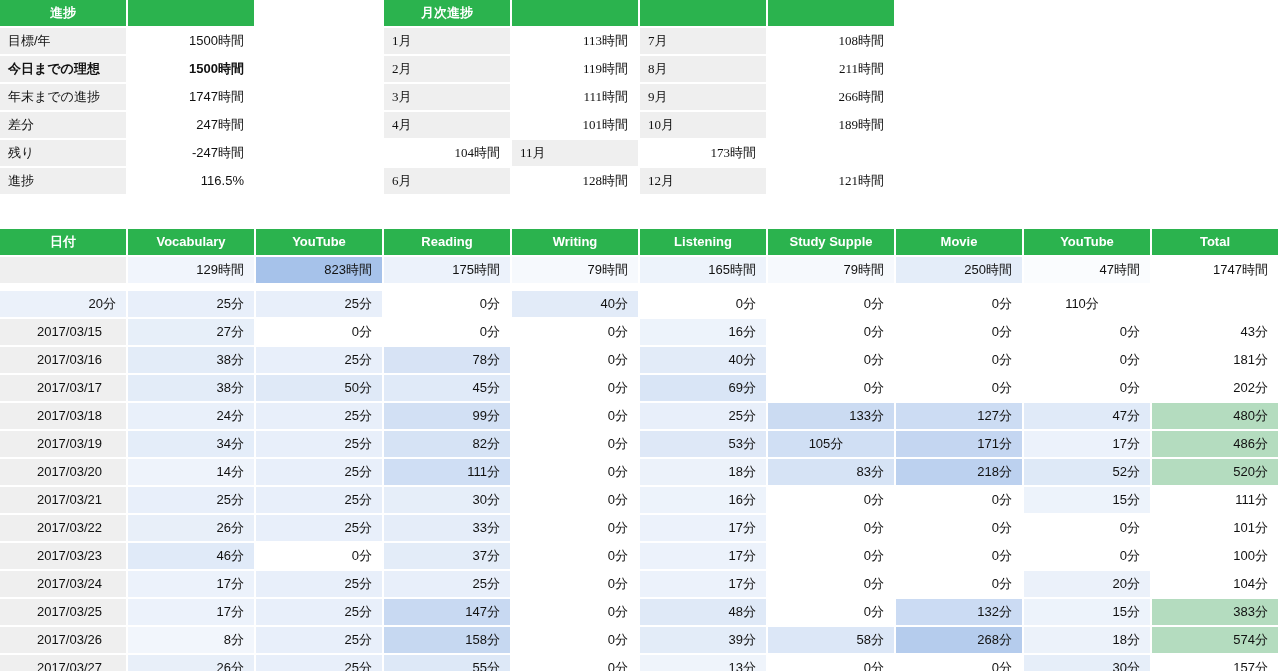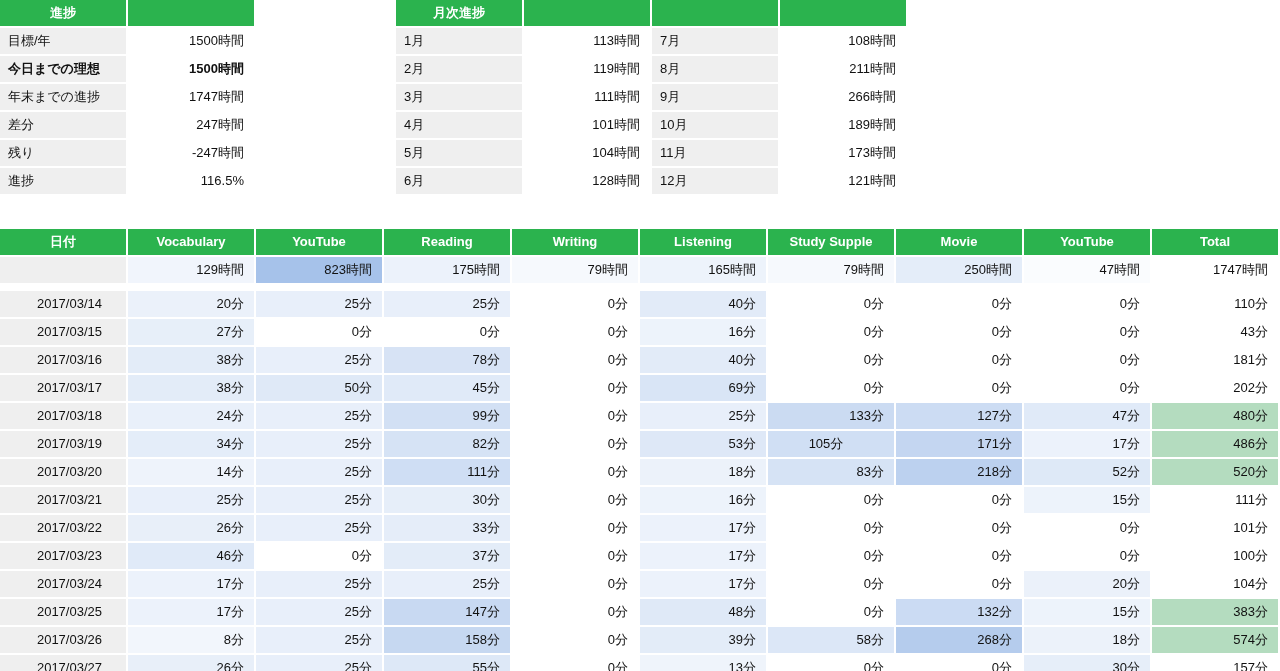--- a/index.html
+++ b/index.html
@@ -16,21 +16,21 @@
   }
   .green{background:#2bb34e;color:#fff;font-weight:bold;text-align:center;}
   .label{background:#efefef;padding-left:8px;}
   .value{background:#fff;text-align:right;padding-right:10px;}
   .date{background:#efefef;text-align:right;padding-right:24px;}
   .num{text-align:right;padding-right:10px;}
   .bold{font-weight:bold;}
   .top-section{position:relative;height:196px;margin-bottom:33px;}
   .mini-table{position:absolute;top:0;}
   #summary-table{left:0;width:256px;}
-  #monthly-table{left:396px;width:512px;}
+  #monthly-table{left:384px;width:512px;font-family:Liberation Serif, serif;}
   .spacer{height:6px;background:#fff;}
 </style>
 </head>
 <body>
 
 <div>
 
   <div class="top-section">
 
     <div class="mini-table" id="summary-table">
@@ -92,21 +92,20 @@
             <div class="cell label">9月</div>
             <div class="cell value">266時間</div>
           </div>
           <div class="row">
             <div class="cell label">4月</div>
             <div class="cell value">101時間</div>
             <div class="cell label">10月</div>
             <div class="cell value">189時間</div>
           </div>
           <div class="row">
-            <div class="cell label">5月</div>
             <div class="cell value">104時間</div>
             <div class="cell label">11月</div>
             <div class="cell value">173時間</div>
           </div>
           <div class="row">
             <div class="cell label">6月</div>
             <div class="cell value">128時間</div>
             <div class="cell label">12月</div>
             <div class="cell value">121時間</div>
           </div>
@@ -136,30 +135,29 @@
         <div class="cell num" style="background: rgb(246, 249, 253);">79時間</div>
         <div class="cell num" style="background: rgb(237, 243, 251);">165時間</div>
         <div class="cell num" style="background: rgb(246, 249, 253);">79時間</div>
         <div class="cell num" style="background: rgb(228, 237, 249);">250時間</div>
         <div class="cell num" style="background: rgb(250, 252, 254);">47時間</div>
         <div class="cell num" style="background: rgb(255, 255, 255);">1747時間</div>
       </div>
     <div class="spacer"></div>
     <div id="daily-rows">
         <div class="row">
-          <div class="cell date">2017/03/14</div>
           <div class="cell num" style="background: rgb(235, 241, 250);">20分</div>
           <div class="cell num" style="background: rgb(232, 239, 250);">25分</div>
           <div class="cell num" style="background: rgb(232, 239, 250);">25分</div>
           <div class="cell num" style="background: rgb(255, 255, 255);">0分</div>
           <div class="cell num" style="background: rgb(226, 235, 248);">40分</div>
           <div class="cell num" style="background: rgb(255, 255, 255);">0分</div>
           <div class="cell num" style="background: rgb(255, 255, 255);">0分</div>
           <div class="cell num" style="background: rgb(255, 255, 255);">0分</div>
-          <div class="cell num" style="background: rgb(255, 255, 255);">110分</div>
+          <div class="cell num" style="background: rgb(255, 255, 255); text-align: center;">110分</div>
         </div>
         <div class="row">
           <div class="cell date">2017/03/15</div>
           <div class="cell num" style="background: rgb(231, 239, 249);">27分</div>
           <div class="cell num" style="background: rgb(255, 255, 255);">0分</div>
           <div class="cell num" style="background: rgb(255, 255, 255);">0分</div>
           <div class="cell num" style="background: rgb(255, 255, 255);">0分</div>
           <div class="cell num" style="background: rgb(237, 243, 251);">16分</div>
           <div class="cell num" style="background: rgb(255, 255, 255);">0分</div>
           <div class="cell num" style="background: rgb(255, 255, 255);">0分</div>

